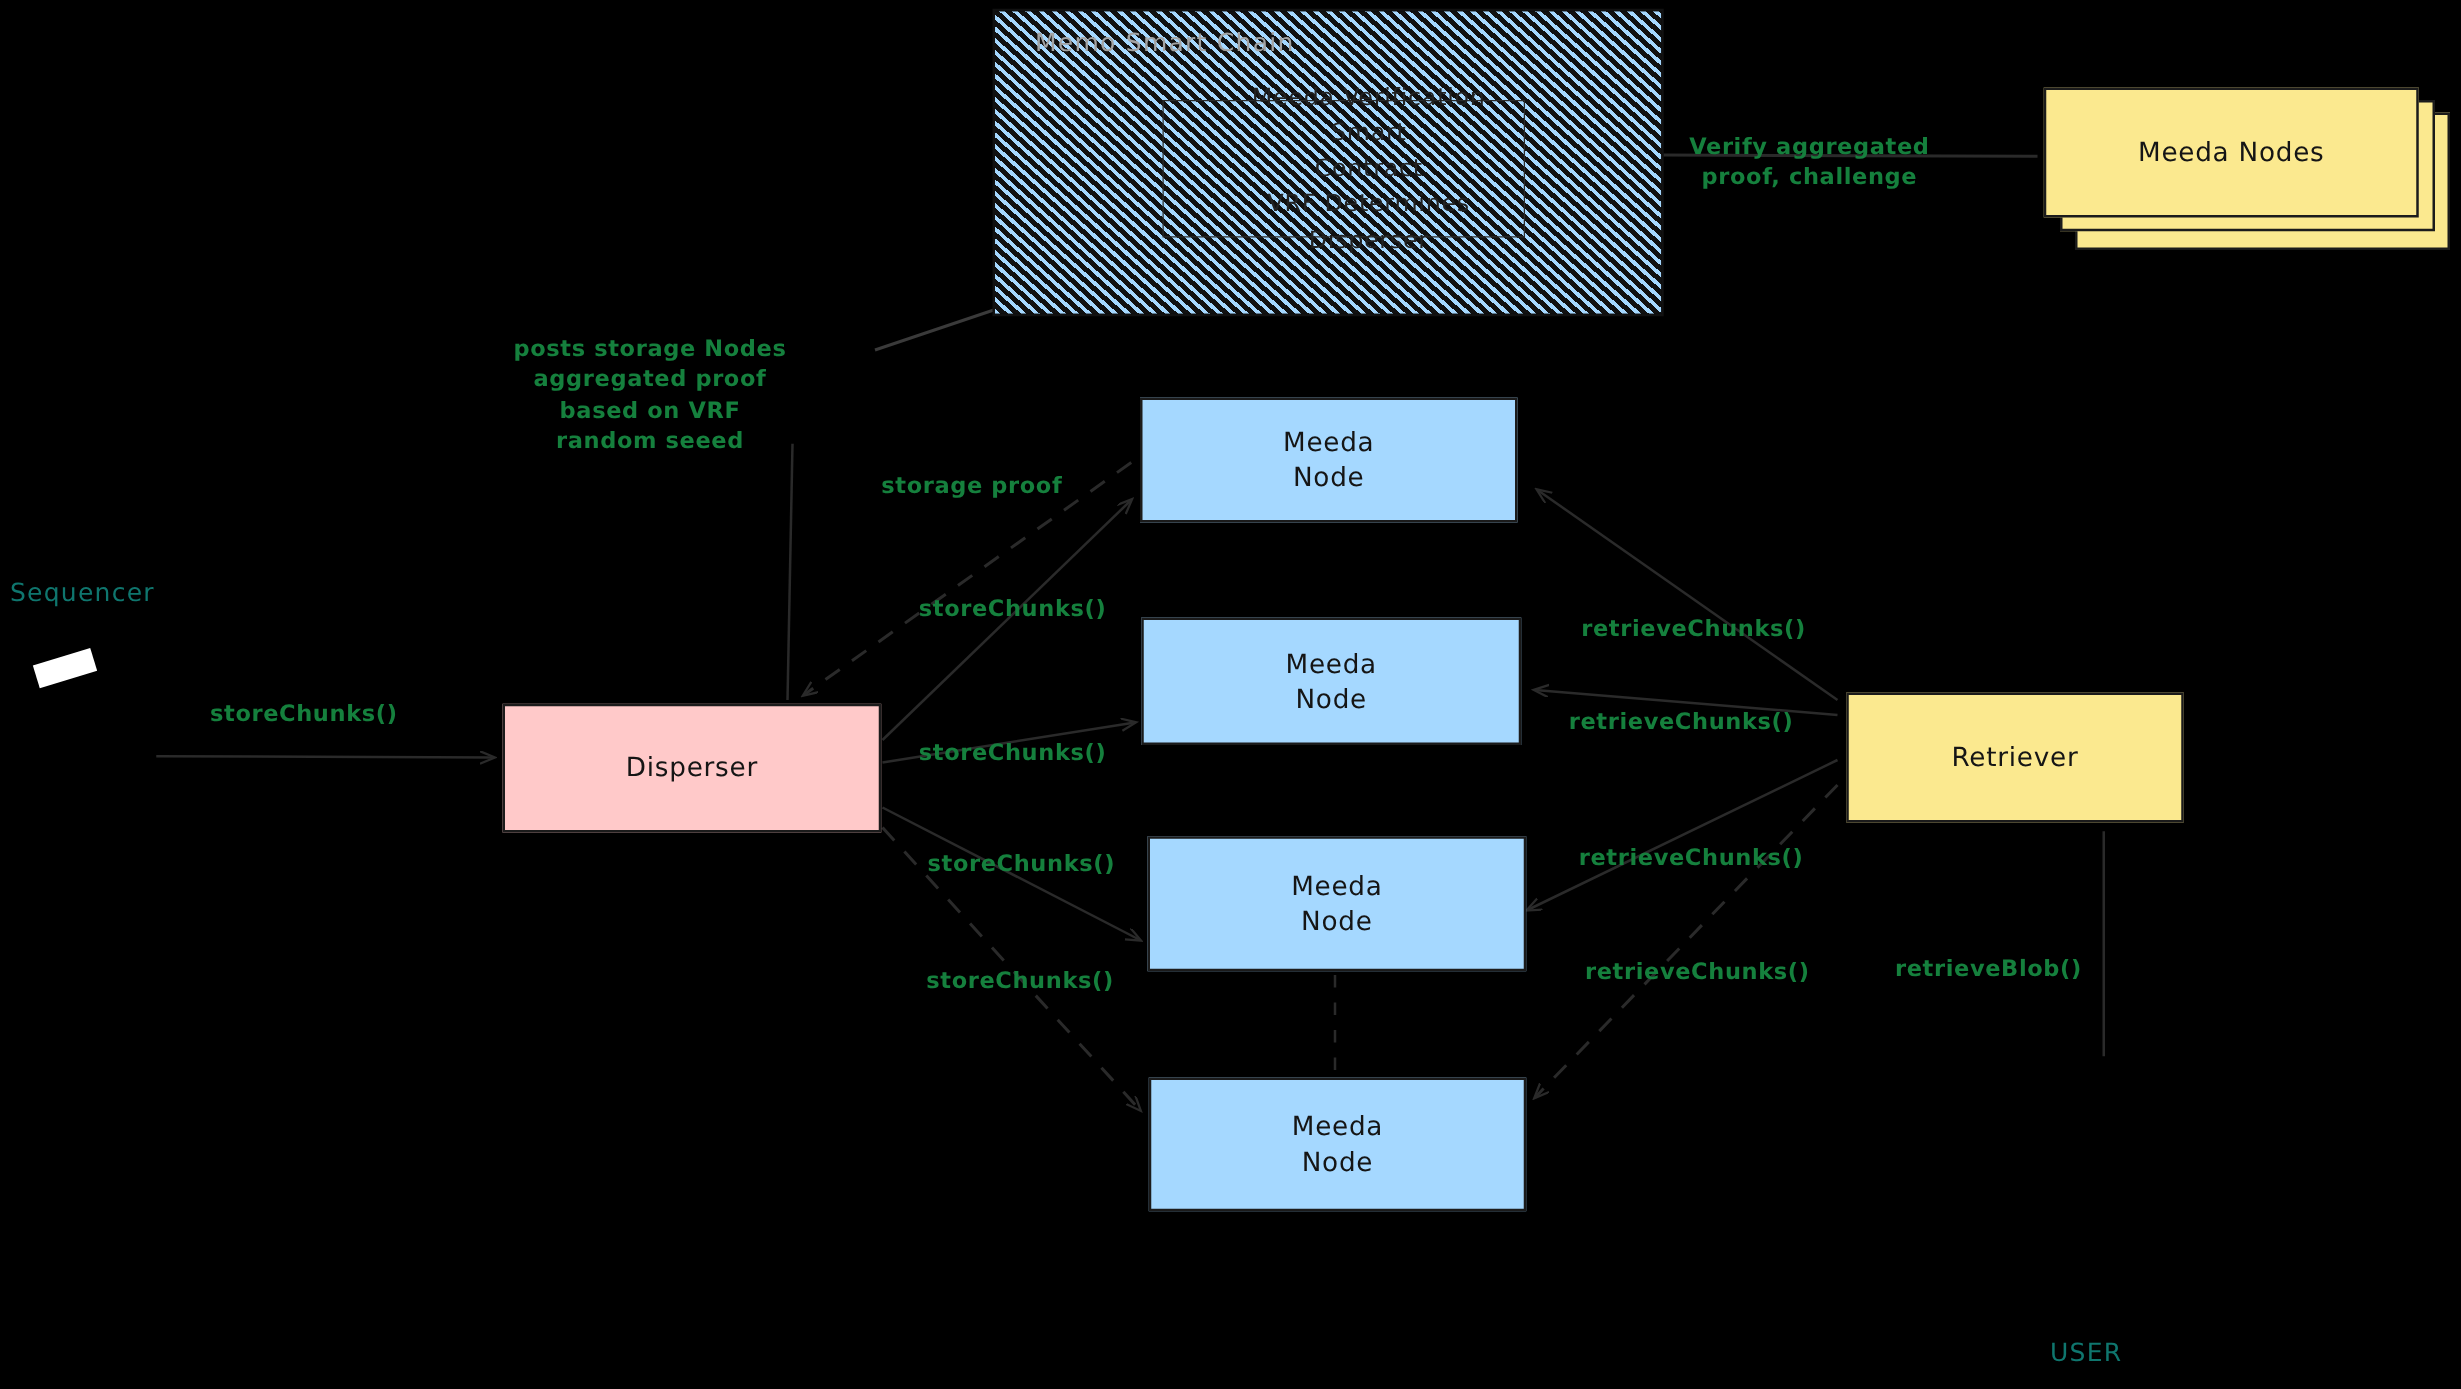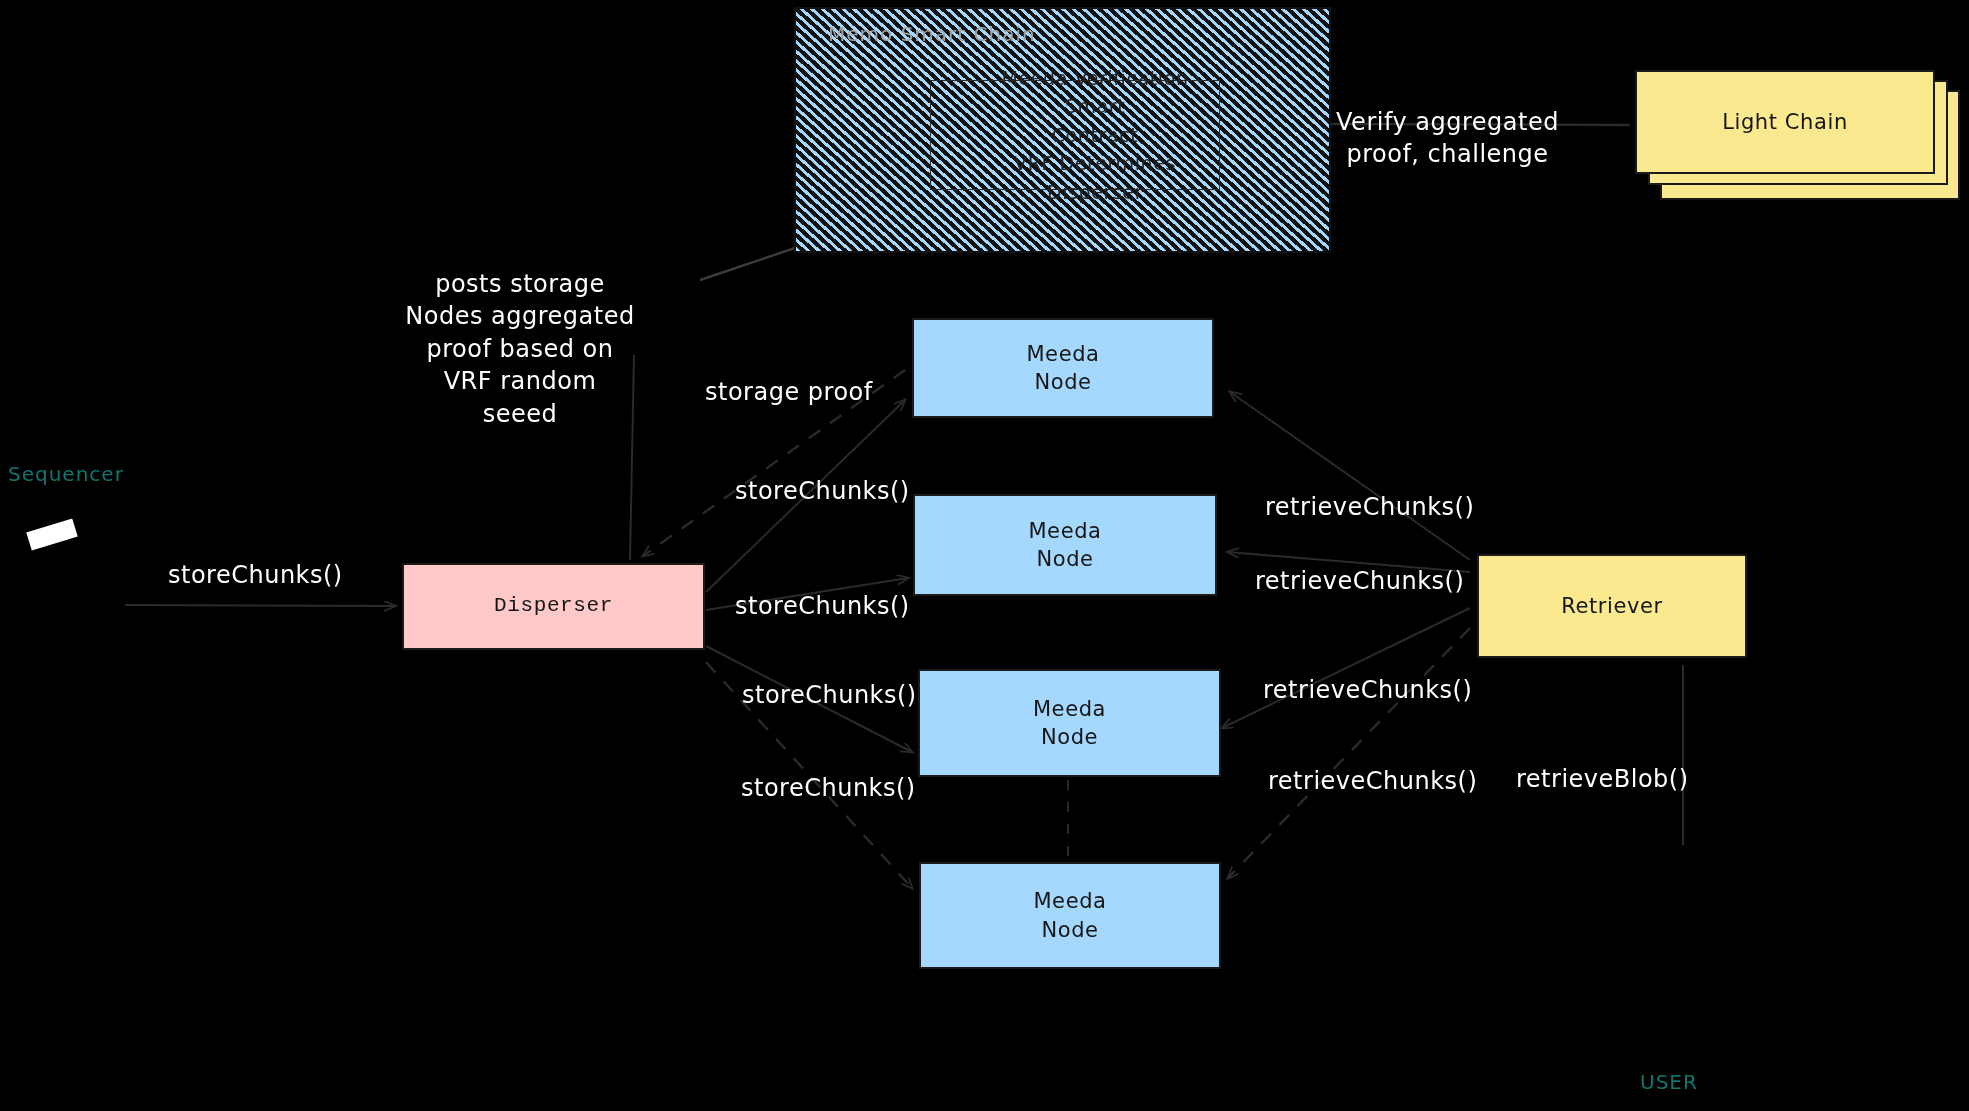--- a/index.html
+++ b/index.html
@@ -80,25 +80,26 @@
     align-items: center;
     justify-content: center;
     text-align: center;
     color: #222;
     font-size: 19px;
     line-height: 1.5;
     letter-spacing: 0.6px;
   }
   .edge-label {
     position: absolute;
-    color: #ffffff;
-    font-size: 24px;
+    color: #15803d;
+    font-size: 18px;
     letter-spacing: 0.5px;
     white-space: nowrap;
     text-align: center;
+    font-weight: bold;
   }
   .edge-label.multi { white-space: normal; line-height: 1.35; }
   .dim-label {
     position: absolute;
     color: #0f766e;
     font-size: 20px;
     letter-spacing: 1px;
     white-space: nowrap;
   }
   .cursor-chip {
@@ -160,21 +161,21 @@
 
   <div class="inner-frame" style="left:930px; top:80px; width:290px; height:110px;padding-left:40px;">
     <span>Meeda Verification Smart</span>
     <span>Contract</span>
     <span>VRF Determines Disperser</span>
   </div>
 
   <div class="stack-shadow" style="left:1660px; top:90px; width:300px; height:110px;"></div>
   <div class="stack-shadow" style="left:1648px; top:80px; width:300px; height:105px;"></div>
   <div class="node-box box-yellow" style="left:1635px; top:70px; width:300px; height:104px;">
-    <span>Light Chain</span>
+    <span>Meeda Nodes</span>
   </div>
 
   <div class="node-box box-blue" style="left:912px; top:318px; width:302px; height:100px;">
     <div>
       <div>Meeda</div>
       <div>Node</div>
     </div>
   </div>
 
   <div class="node-box box-blue" style="left:913px; top:494px; width:304px; height:102px;">
@@ -191,21 +192,21 @@
     </div>
   </div>
 
   <div class="node-box box-blue" style="left:919px; top:862px; width:302px; height:107px;">
     <div>
       <div>Meeda</div>
       <div>Node</div>
     </div>
   </div>
 
-  <div class="node-box box-pink" style="left:402px; top:563px; width:303px; height:87px;font-family:Liberation Mono, monospace;">
+  <div class="node-box box-pink" style="left:402px; top:563px; width:303px; height:103px;">
     <span>Disperser</span>
   </div>
 
   <div class="node-box box-yellow" style="left:1477px; top:554px; width:270px; height:104px;">
     <span>Retriever</span>
   </div>
 
   <div class="dim-label" style="left:8px; top:462px;">Sequencer</div>
 
   <div class="cursor-chip" style="left:28px; top:525px; width:48px; height:19px;"></div>

